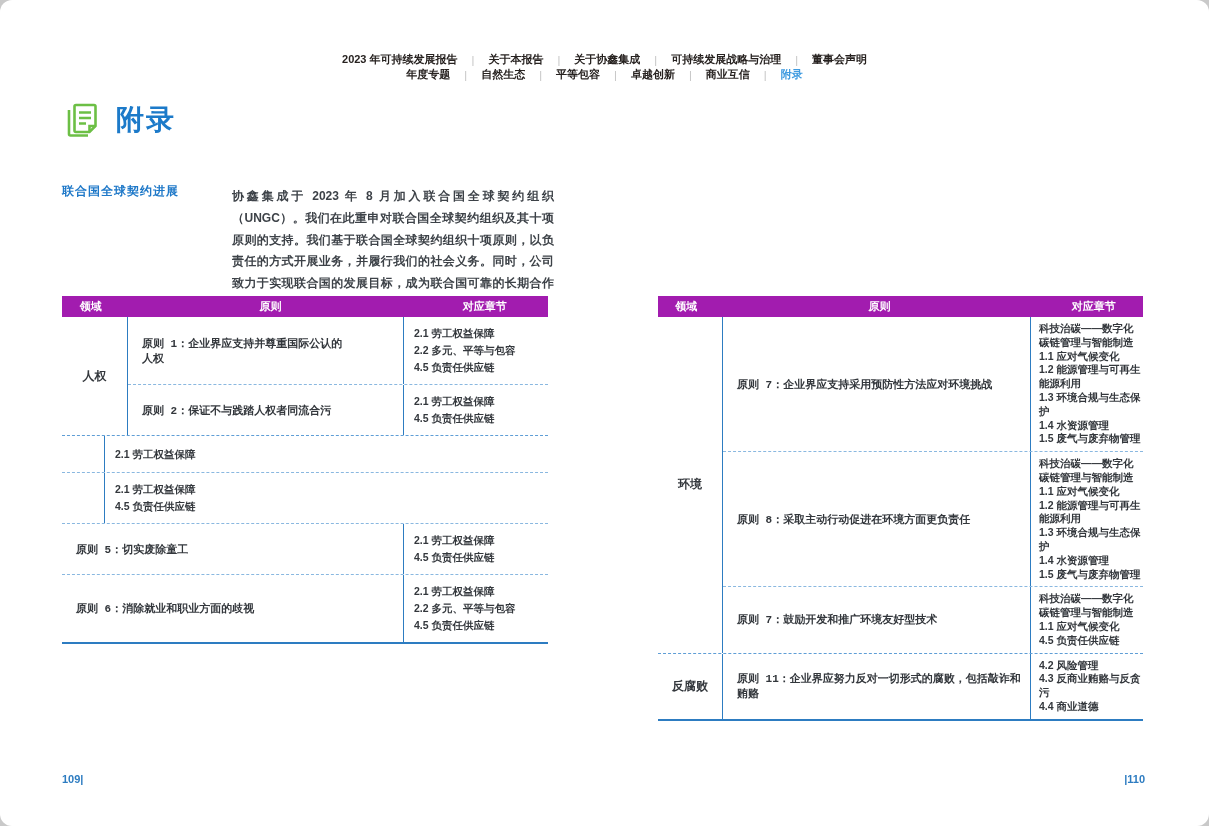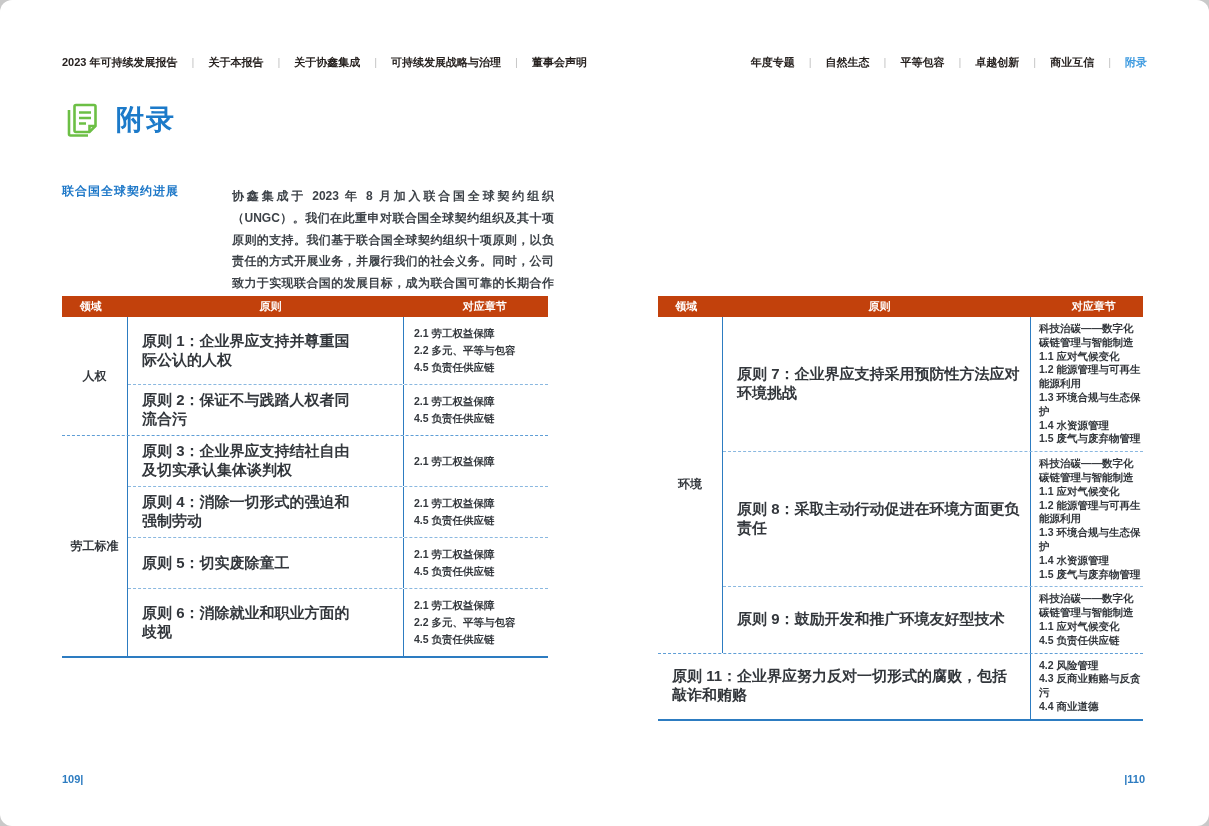--- a/index.html
+++ b/index.html
@@ -6,21 +6,21 @@
   html,body { background:#c9c9c9; font-family:"Liberation Sans","DejaVu Sans",sans-serif; }
   .page {
     position:relative; width:1209px; height:826px; margin:0 auto;
     background:#ffffff; border-radius:12px; overflow:hidden;
   }
 
   
   .topnav {
     position:absolute; left:62px; right:62px; top:52px; height:20px;
     display:flex; justify-content:space-between; align-items:center;
-    font-size:11px; font-weight:700; color:#272220; white-space:nowrap;
+    font-size:11px; font-weight:700; color:#272220; white-space:nowrap;flex-direction:column;
   }
   .navgroup { display:flex; align-items:center; }
   .nav-item { cursor:pointer; }
   .nav-item.active { color:#3f9be0; }
   .nav-sep { color:#c3c3c3; font-weight:400; margin:0 14px; }
 
   
   .title-row { position:absolute; left:62px; top:100px; display:flex; align-items:center; gap:14px; }
   .title-row h1 { font-size:28px; font-weight:700; color:#1c7ac9; letter-spacing:2px; }
 
@@ -32,39 +32,39 @@
   .section-paragraph {
     position:absolute; left:232px; top:186px; width:322px;
     font-size:12px; line-height:21.8px; font-weight:600; color:#3d4248;
     text-align:justify;
   }
 
   
   .ungc-table { position:absolute; top:296px; font-weight:700; color:#33373c; }
   .table-left  { left:62px;  width:486px; }
   .table-right { left:658px; width:485px; }
-  .t-header { display:flex; background:#c2410c; color:#ffffff; height:21px; line-height:21px; font-size:11px;gap:31px; }
+  .t-header { display:flex; background:#a21caf; color:#ffffff; height:21px; line-height:21px; font-size:11px;gap:31px; }
   .t-header .hc { text-align:center; }
   .table-left  .hc0 { width:66px; }  .table-left  .hc1 { width:275px; } .table-left  .hc2 { width:145px; }
   .table-right .hc0 { width:65px; }  .table-right .hc1 { width:307px; } .table-right .hc2 { width:113px; }
   .t-body { border-bottom:2px solid #2d7cc1; }
   .t-group { display:flex; }
   .t-group + .t-group { border-top:1px dashed #5f9ed6; }
   .t-field {
     display:flex; align-items:center; justify-content:center;
     font-size:12px; border-right:1px solid #2d7cc1;
   }
   .table-left  .t-field { width:66px; }
   .table-right .t-field { width:65px; }
   .t-rows { flex:1; display:flex; flex-direction:column; }
   .t-row { display:flex; min-height:36px; }
   .t-row + .t-row { border-top:1px dashed #8ab8e0; }
   .t-principle {
     flex:1; display:flex; align-items:center;
-    padding:6px 8px 6px 14px; font-size:15px;
+    padding:6px 8px 6px 14px; font-size:11px;font-family:Liberation Mono, monospace;
   }
   .t-chapters {
     display:flex; flex-direction:column; justify-content:center;
     border-left:1px solid #2d7cc1; padding:8px 2px 8px 10px; font-size:10.5px;
   }
   .table-left  .t-chapters { width:145px; line-height:17px;margin-left:42px; }
   .table-right .t-chapters { width:113px; line-height:13.8px; padding:5px 2px 5px 8px; }
 
   
   .pageno { position:absolute; top:773px; font-size:11px; font-weight:700; color:#2d7cc1; }
@@ -141,30 +141,27 @@
             <div class="t-row">
               <div class="t-principle">原则 2：保证不与践踏人权者同流合污</div>
               <div class="t-chapters">
                 <div class="t-chapter">2.1 劳工权益保障</div>
                 <div class="t-chapter">4.5 负责任供应链</div>
               </div>
             </div>
           </div>
         </div>
         <div class="t-group">
-          <div class="t-field">劳工标准</div>
-          <div class="t-rows">
-            <div class="t-row">
-              <div class="t-principle">原则 3：企业界应支持结社自由及切实承认集体谈判权</div>
-              <div class="t-chapters">
-                <div class="t-chapter">2.1 劳工权益保障</div>
-              </div>
-            </div>
-            <div class="t-row">
-              <div class="t-principle">原则 4：消除一切形式的强迫和强制劳动</div>
+          <div class="t-rows">
+            <div class="t-row">
+              <div class="t-chapters">
+                <div class="t-chapter">2.1 劳工权益保障</div>
+              </div>
+            </div>
+            <div class="t-row">
               <div class="t-chapters">
                 <div class="t-chapter">2.1 劳工权益保障</div>
                 <div class="t-chapter">4.5 负责任供应链</div>
               </div>
             </div>
             <div class="t-row">
               <div class="t-principle">原则 5：切实废除童工</div>
               <div class="t-chapters">
                 <div class="t-chapter">2.1 劳工权益保障</div>
                 <div class="t-chapter">4.5 负责任供应链</div>
@@ -208,30 +205,31 @@
               <div class="t-chapters">
                 <div class="t-chapter">科技治碳——数字化碳链管理与智能制造</div>
                 <div class="t-chapter">1.1 应对气候变化</div>
                 <div class="t-chapter">1.2 能源管理与可再生能源利用</div>
                 <div class="t-chapter">1.3 环境合规与生态保护</div>
                 <div class="t-chapter">1.4 水资源管理</div>
                 <div class="t-chapter">1.5 废气与废弃物管理</div>
               </div>
             </div>
             <div class="t-row">
-              <div class="t-principle">原则 9：鼓励开发和推广环境友好型技术</div>
+              <div class="t-principle">原则 7：鼓励开发和推广环境友好型技术</div>
               <div class="t-chapters">
                 <div class="t-chapter">科技治碳——数字化碳链管理与智能制造</div>
                 <div class="t-chapter">1.1 应对气候变化</div>
                 <div class="t-chapter">4.5 负责任供应链</div>
               </div>
             </div>
           </div>
         </div>
         <div class="t-group">
+          <div class="t-field">反腐败</div>
           <div class="t-rows">
             <div class="t-row">
               <div class="t-principle">原则 11：企业界应努力反对一切形式的腐败，包括敲诈和贿赂</div>
               <div class="t-chapters">
                 <div class="t-chapter">4.2 风险管理</div>
                 <div class="t-chapter">4.3 反商业贿赂与反贪污</div>
                 <div class="t-chapter">4.4 商业道德</div>
               </div>
             </div>
           </div>

